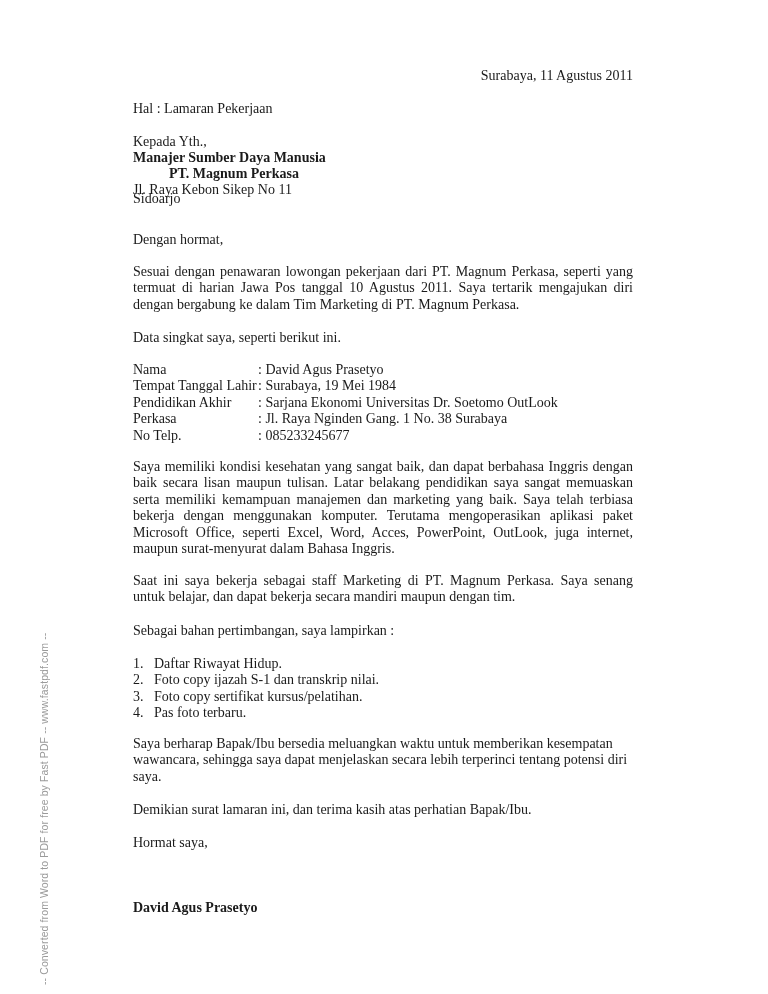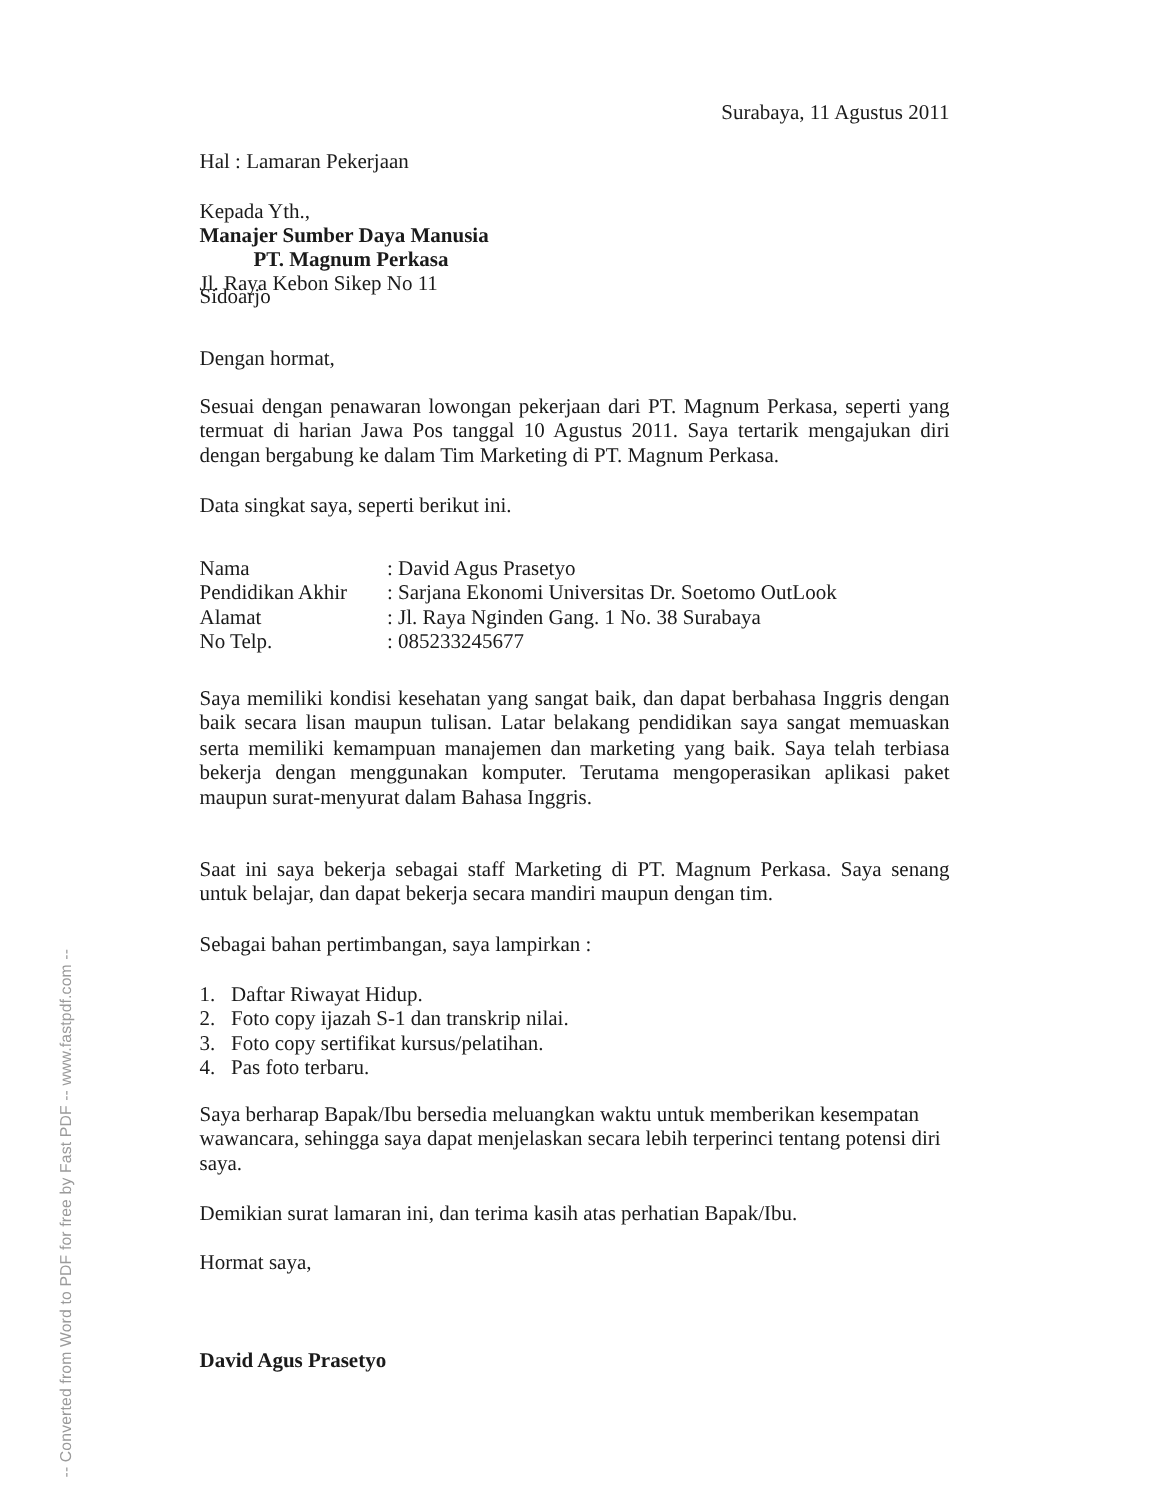--- a/index.html
+++ b/index.html
@@ -8,21 +8,21 @@
     font-family: "Liberation Serif", "DejaVu Serif", serif; color: #1a1a1a;
     font-size: 14px; line-height: 16.4px;
   }
   .page { position: absolute; left: 133px; top: 0; width: 500px; }
   .line { position: absolute; left: 0; white-space: nowrap; }
   .right { position: absolute; right: 0; white-space: nowrap; }
   .bold { font-weight: bold; }
   .justify { position: absolute; left: 0; width: 500px; text-align: justify; }
   .justify span.l { display: block; text-align: justify; text-align-last: justify; height: 16.4px; }
   .justify span.l.last { text-align-last: left; }
-  .kv { position: absolute; left: 0; margin-top: 10px; }
+  .kv { position: absolute; left: 0; }
   .kv .row { height: 16.4px; white-space: nowrap; position: relative; }
   .kv .k { position: absolute; left: 0; }
   .kv .v { position: absolute; left: 125px; }
   .list .row { height: 16.4px; white-space: nowrap; position: relative; }
   .list .n { position: absolute; left: 0; }
   .list .t { position: absolute; left: 21px; }
   .watermark {
     position: absolute; left: 36px; top: 985px;
     transform-origin: 0 0; transform: rotate(-90deg);
     font-family: "Liberation Sans", "DejaVu Sans", sans-serif;
@@ -55,38 +55,43 @@
   </div>
 
   <div class="line" style="top:330px;">Data singkat saya, seperti berikut ini.</div>
 
   <div class="kv" style="top:362px; width:500px;">
     <div class="row">
       <span class="k">Nama</span>
       <span class="v">: David Agus Prasetyo</span>
     </div>
     <div class="row">
+      <span class="k">Tempat Tanggal Lahir</span>
+      <span class="v">: Surabaya, 19 Mei 1984</span>
+    </div>
+    <div class="row">
       <span class="k">Pendidikan Akhir</span>
       <span class="v">: Sarjana Ekonomi Universitas Dr. Soetomo OutLook</span>
     </div>
     <div class="row">
-      <span class="k">Alamat</span>
+      <span class="k">Perkasa</span>
       <span class="v">: Jl. Raya Nginden Gang. 1 No. 38 Surabaya</span>
     </div>
     <div class="row">
       <span class="k">No Telp.</span>
       <span class="v">: 085233245677</span>
     </div>
   </div>
 
   <div class="justify" style="top:459px;">
     <span class="l">Saya memiliki kondisi kesehatan yang sangat baik, dan dapat berbahasa Inggris dengan</span>
     <span class="l">baik secara lisan maupun tulisan. Latar belakang pendidikan saya sangat memuaskan</span>
     <span class="l">serta memiliki kemampuan manajemen dan marketing yang baik. Saya telah terbiasa</span>
     <span class="l">bekerja dengan menggunakan komputer. Terutama mengoperasikan aplikasi paket</span>
+    <span class="l">Microsoft Office, seperti Excel, Word, Acces, PowerPoint, OutLook, juga internet,</span>
     <span class="l last">maupun surat-menyurat dalam Bahasa Inggris.</span>
   </div>
 
   <div class="justify" style="top:573px;">
     <span class="l">Saat ini saya bekerja sebagai staff Marketing di PT. Magnum Perkasa. Saya senang</span>
     <span class="l last">untuk belajar, dan dapat bekerja secara mandiri maupun dengan tim.</span>
   </div>
 
   <div class="line" style="top:623px;">Sebagai bahan pertimbangan, saya lampirkan :</div>
 

